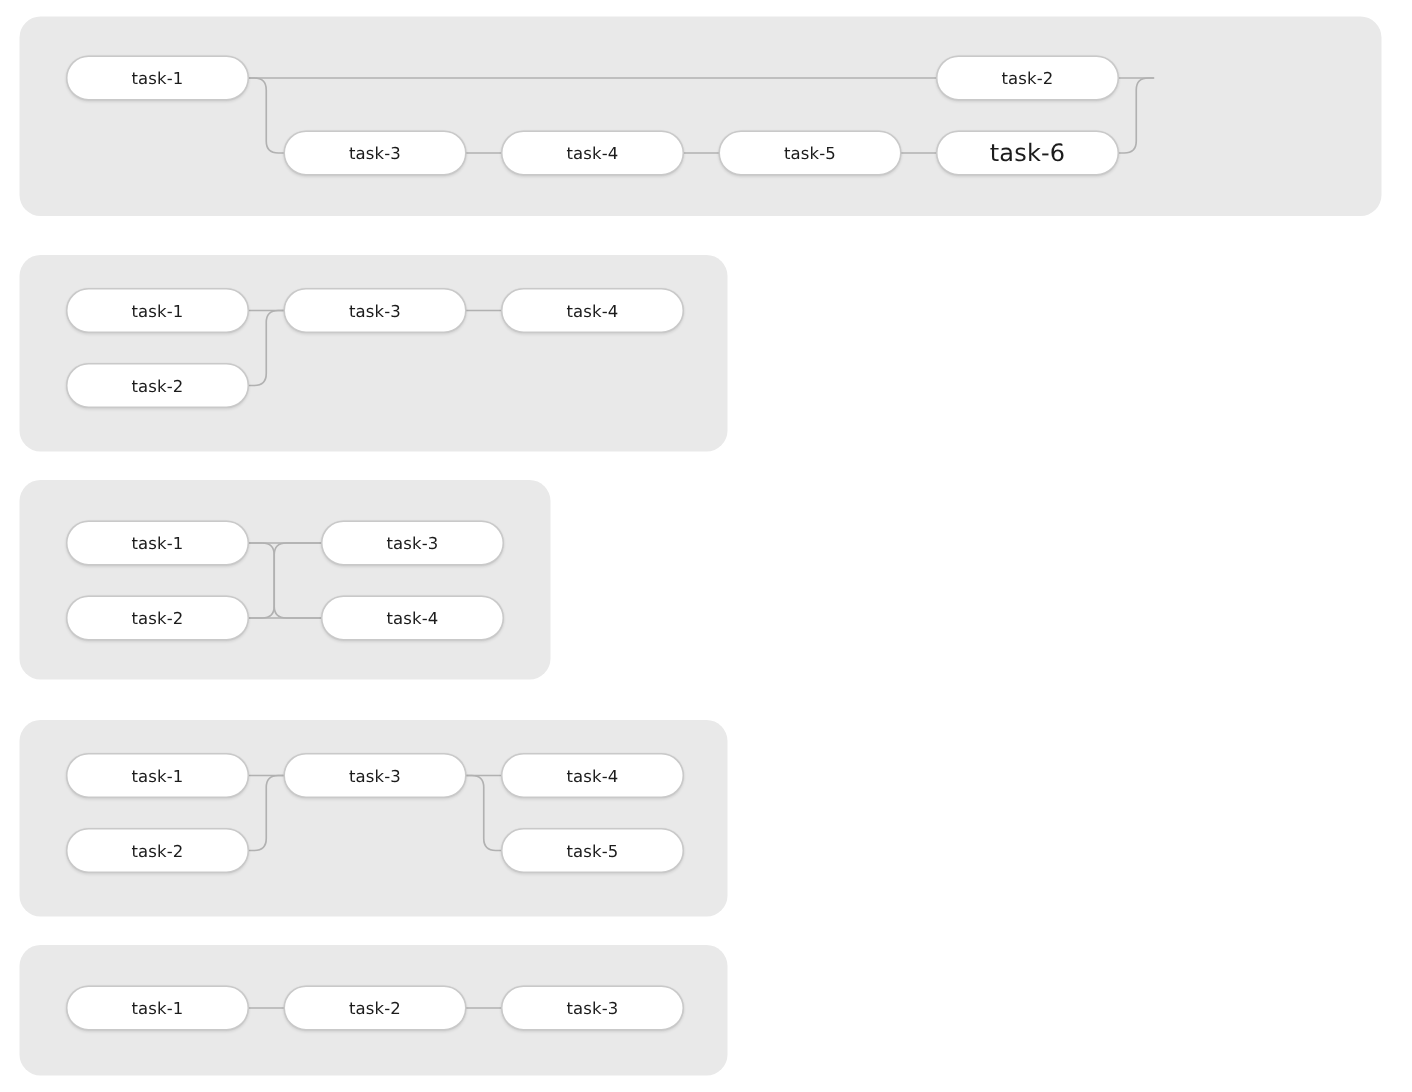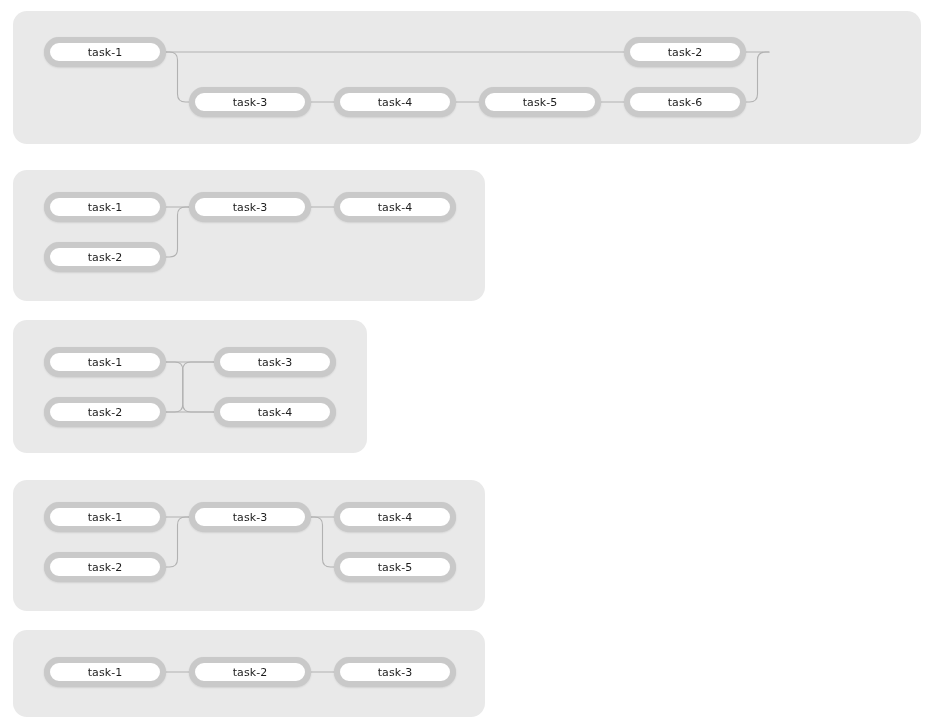--- a/index.html
+++ b/index.html
@@ -34,21 +34,21 @@
     stroke: #b1b1b1;
     stroke-width: 1.1px;
     stroke-linecap: round;
     stroke-linejoin: round;
   }
   .node {
     position: absolute;
     height: 30px;
     box-sizing: border-box;
     background: #ffffff;
-    border: 6px solid #c4b5fd;
+    border: 1px solid #c4b5fd;
     border-radius: 15px;
     box-shadow: 0 1px 2px rgba(0,0,0,0.10), 0 0 1px rgba(0,0,0,0.06);
     display: flex;
     align-items: center;
     justify-content: center;
     cursor: default;
   }
   .node-label {
     font-size: 11px;
     line-height: 1;
@@ -81,21 +81,21 @@
     <div class="node" style="left: 189px; top: 87px; width: 122px; height: 30px; border-radius: 15px; background: rgb(255, 255, 255); border-color: rgb(201, 201, 201);">
       <span class="node-label" style="font-size: 11px; color: rgb(28, 28, 28);">task-3</span>
     </div>
     <div class="node" style="left: 334px; top: 87px; width: 122px; height: 30px; border-radius: 15px; background: rgb(255, 255, 255); border-color: rgb(201, 201, 201);">
       <span class="node-label" style="font-size: 11px; color: rgb(28, 28, 28);">task-4</span>
     </div>
     <div class="node" style="left: 479px; top: 87px; width: 122px; height: 30px; border-radius: 15px; background: rgb(255, 255, 255); border-color: rgb(201, 201, 201);">
       <span class="node-label" style="font-size: 11px; color: rgb(28, 28, 28);">task-5</span>
     </div>
     <div class="node" style="left: 624px; top: 87px; width: 122px; height: 30px; border-radius: 15px; background: rgb(255, 255, 255); border-color: rgb(201, 201, 201);">
-      <span class="node-label" style="font-size: 11px; color: rgb(28, 28, 28); text-align: right;">task-6</span>
+      <span class="node-label" style="font-size: 16px; color: rgb(28, 28, 28); text-align: right;">task-6</span>
     </div>
     <div class="panel" style="left: 13px; top: 170px; width: 472px; height: 131px; background: rgb(233, 233, 233); border-radius: 14px;"></div>
     <svg class="edges" width="941" height="728">
       <path class="edge-path" d="M 166 207 L 189 207" stroke="#b1b1b1" stroke-width="1.1"></path>
       <path class="edge-path" d="M 166 257 L 169.5 257 Q 177.5 257 177.5 249 L 177.5 215 Q 177.5 207 185.5 207 L 189 207" stroke="#b1b1b1" stroke-width="1.1"></path>
       <path class="edge-path" d="M 311 207 L 334 207" stroke="#b1b1b1" stroke-width="1.1"></path>
     </svg>
     <div class="node" style="left: 44px; top: 192px; width: 122px; height: 30px; border-radius: 15px; background: rgb(255, 255, 255); border-color: rgb(201, 201, 201);">
       <span class="node-label" style="font-size: 11px; color: rgb(28, 28, 28);">task-1</span>
     </div>

